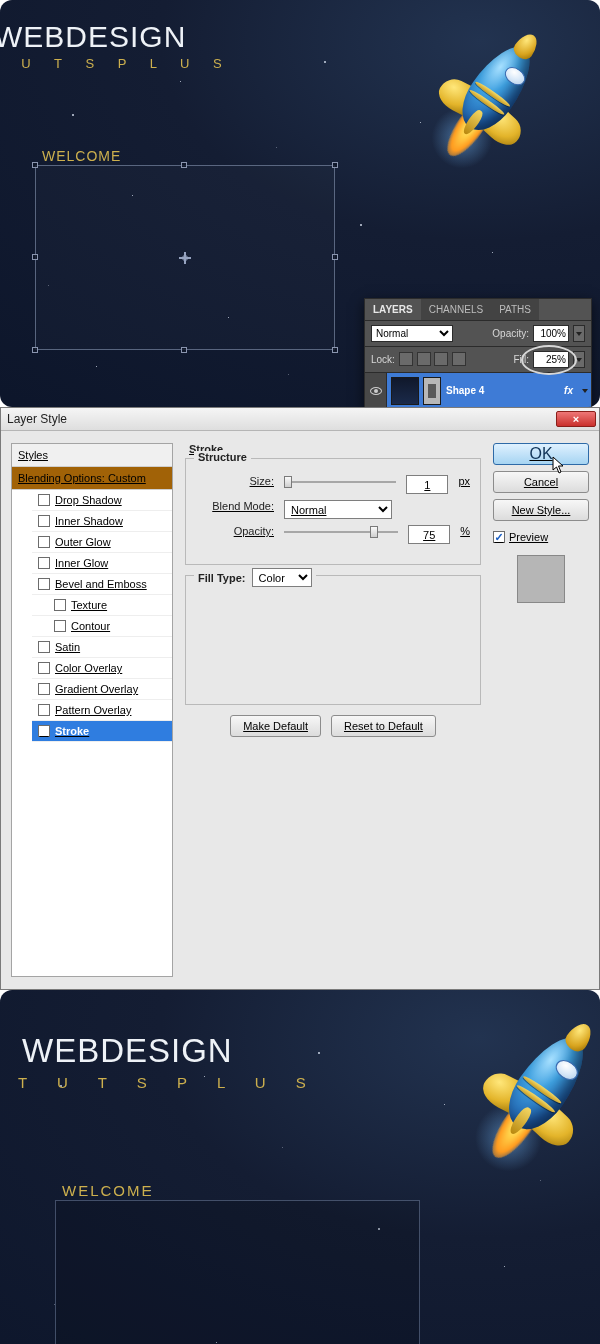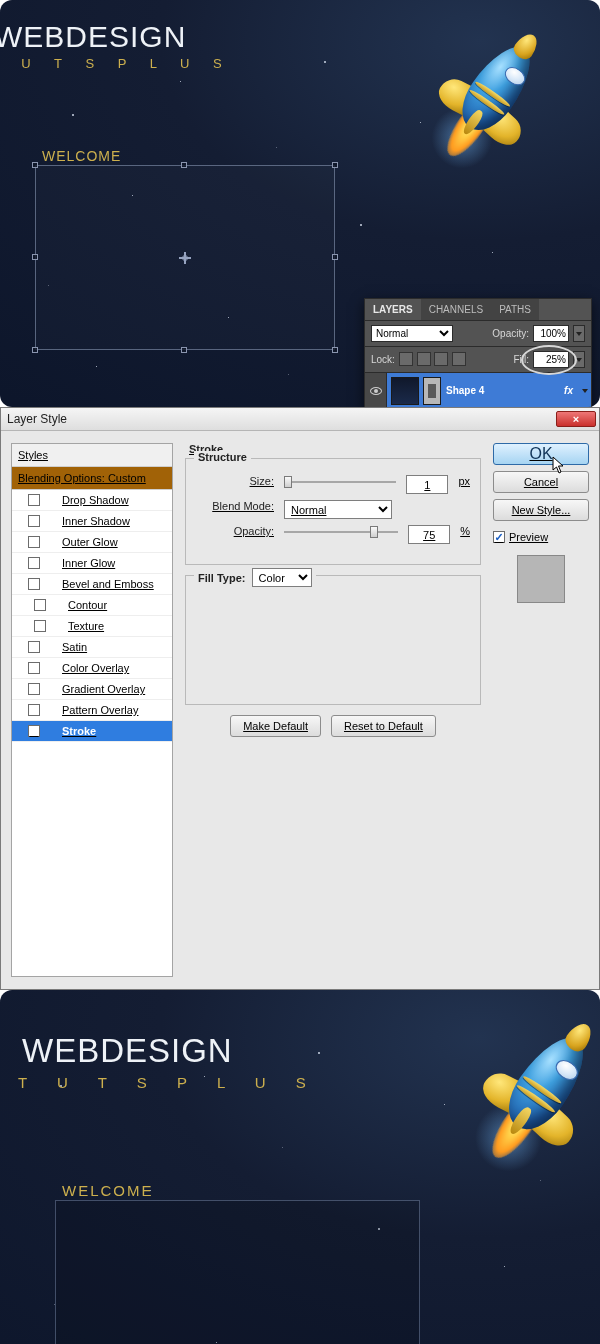--- a/index.html
+++ b/index.html
@@ -112,21 +112,21 @@
   .titlebar {
     display:flex; align-items:center; background: linear-gradient(#f5f5f5,#dedede);
     border-bottom:1px solid #b5b5b5; height:23px; padding:0 3px 0 6px;
   }
   .titlebar-title{ font-size:12px; color:#222;}
   .close-btn{ margin-left:auto; width:40px; height:16px; background: linear-gradient(#e77,#c9302c); border:1px solid #8a1f1a; color:#fff; font-weight:bold; display:flex;align-items:center;justify-content:center;border-radius:2px;}
   .dialog-body{ display:flex; padding:12px 10px; gap:12px; flex:1;text-decoration:underline;}
   .styles-col{ width:162px; background:#fff; border:1px solid #a4a4a4;}
   .styles-head{ background:#f0f0f0; border-bottom:1px solid #cfcfcf; padding:5px 6px;}
   .styles-head2{ background:#a16207; border-bottom:1px solid #cfcfcf; padding:5px 6px;}
-  .style-item{ display:flex; align-items:center; padding:4px 16px; gap:22px; border-bottom:1px solid #eee;}
+  .style-item{ display:flex; align-items:center; padding:4px 6px; gap:5px; border-bottom:1px solid #eee;margin-left:20px;}
   .style-item.indent{ padding-left:22px;}
   .style-item.selected{ background:#2f7de0; color:#fff;}
   .chk{ width:12px;height:12px;border:1px solid #6c6c6c;background:#fff;display:flex;align-items:center;justify-content:center;font-size:11px;line-height:1;}
   .chk.on::after{content:"✓";color:#1b5fc3;font-weight:bold;}
   .chk.on-wh::after{content:"✓";color:#fff;font-weight:bold;}
 
   .main-col{ flex:1; }
   .section-label{ font-weight:bold; padding-left:4px; margin-bottom:3px; color:#222;}
   .fieldset{ border:1px solid #b9b9b9; padding:10px 10px 14px; margin-bottom:10px; position:relative;}
   .fieldset > .legend{ position:absolute; top:-8px; left:8px; background:#e8e8e8; padding:0 4px; font-weight:bold; color:#222;}
@@ -268,25 +268,25 @@
       <div class="style-item">
           <span class="chk"></span>
           <span>Inner Glow</span>
         </div>
       <div class="style-item">
           <span class="chk"></span>
           <span>Bevel and Emboss</span>
         </div>
       <div class="style-item indent">
           <span class="chk"></span>
+          <span>Texture</span>
+        </div>
+      <div class="style-item indent">
+          <span class="chk"></span>
           <span>Contour</span>
-        </div>
-      <div class="style-item indent">
-          <span class="chk"></span>
-          <span>Texture</span>
         </div>
       <div class="style-item">
           <span class="chk"></span>
           <span>Satin</span>
         </div>
       <div class="style-item">
           <span class="chk"></span>
           <span>Color Overlay</span>
         </div>
       <div class="style-item">

